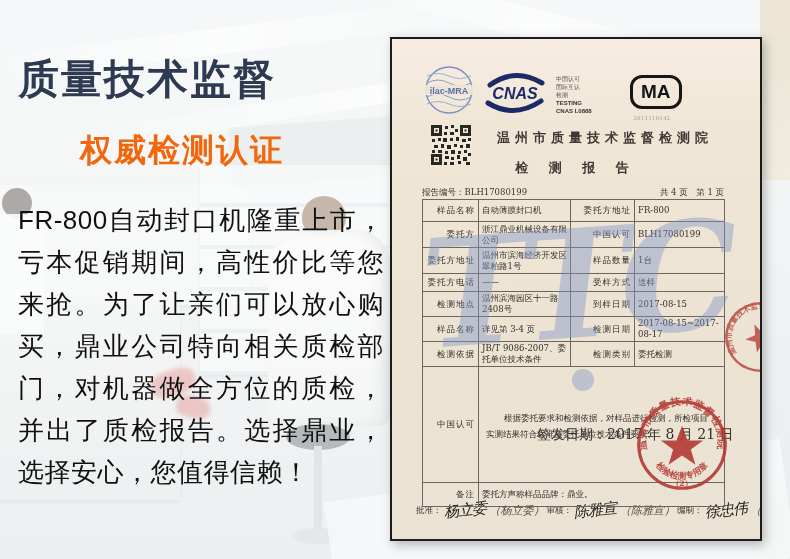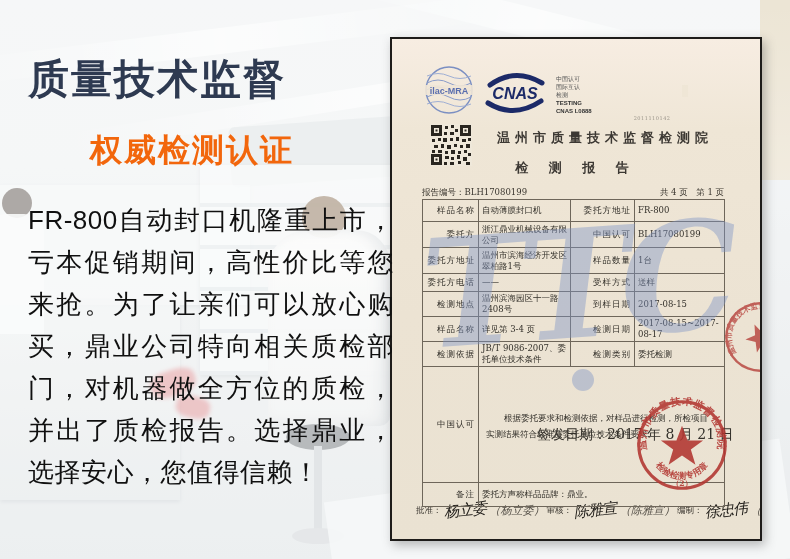--- a/index.html
+++ b/index.html
@@ -32,21 +32,21 @@
   .rb1 { left:150px; top:370px; width:46px; height:26px; transform:rotate(-18deg);}
   .rb2 { left:176px; top:396px; width:34px; height:22px; transform:rotate(12deg);}
   .stool { position:absolute; left:286px; top:424px; width:64px; height:130px; opacity:.85;}
   .stool .seat { position:absolute; left:0; top:0; width:64px; height:26px; border-radius:50%; background:#6b7176;}
   .stool .pole { position:absolute; left:28px; top:22px; width:8px; height:84px; background:#c7ccd0;}
   .stool .base { position:absolute; left:6px; top:104px; width:52px; height:16px; border-radius:50%; background:#cdd2d5;}
   .floor-wedge { position:absolute; left:330px; top:470px; width:460px; height:120px; background:#eef2f3; transform:rotate(-8deg); opacity:.9;}
   .photo-fade { position:absolute; inset:0; background:rgba(255,255,255,.45); }
 
   
-  .copy { position:absolute; left:28px; top:52px; width:366px; z-index:3; }
+  .copy { position:absolute; left:18px; top:52px; width:366px; z-index:3; }
   .h1 { font-size:41px; font-weight:bold; color:#2e3a51; letter-spacing:2px; text-shadow:0 1px 0 rgba(255,255,255,.35);}
   .h2 { font-size:32px; font-weight:bold; color:#f2660c; letter-spacing:2px; margin:22px 0 0 62px;}
   .body-text { margin-top:26px; width:366px; font-size:26px; line-height:42px; color:#101010; text-align:justify; letter-spacing:.5px;}
 
   
   .cert { position:absolute; left:390px; top:37px; width:372px; height:504px; z-index:2;
     background:linear-gradient(180deg,#f7ede2 0%,#efe6d6 18%,#ece3d3 55%,#eae2d2 100%);
     border:2px solid #1e1c1a; box-shadow:3px 4px 10px rgba(60,60,60,.35); overflow:hidden;
     font-family:"DejaVu Serif", serif; color:#33302c; }
 
@@ -144,20 +144,21 @@
       </svg>
     </div>
     <div class="acc-block">
       <div>中国认可</div>
       <div>国际互认</div>
       <div>检测</div>
       <div class="bold">TESTING</div>
       <div class="bold">CNAS L0888</div>
     </div>
     <div class="cma">
+      <div class="cma-box">MA</div>
       <div class="cma-gap"></div>
       <div class="cma-num">2011110142</div>
     </div>
   </div>
 
   <svg class="qr" viewBox="0 0 42 42">
     <rect x="0" y="0" width="42" height="42" fill="#efe8da"></rect>
     <g fill="#2a2620">
       <rect x="1" y="1" width="11" height="11"></rect>
         <rect x="30" y="1" width="11" height="11"></rect>

